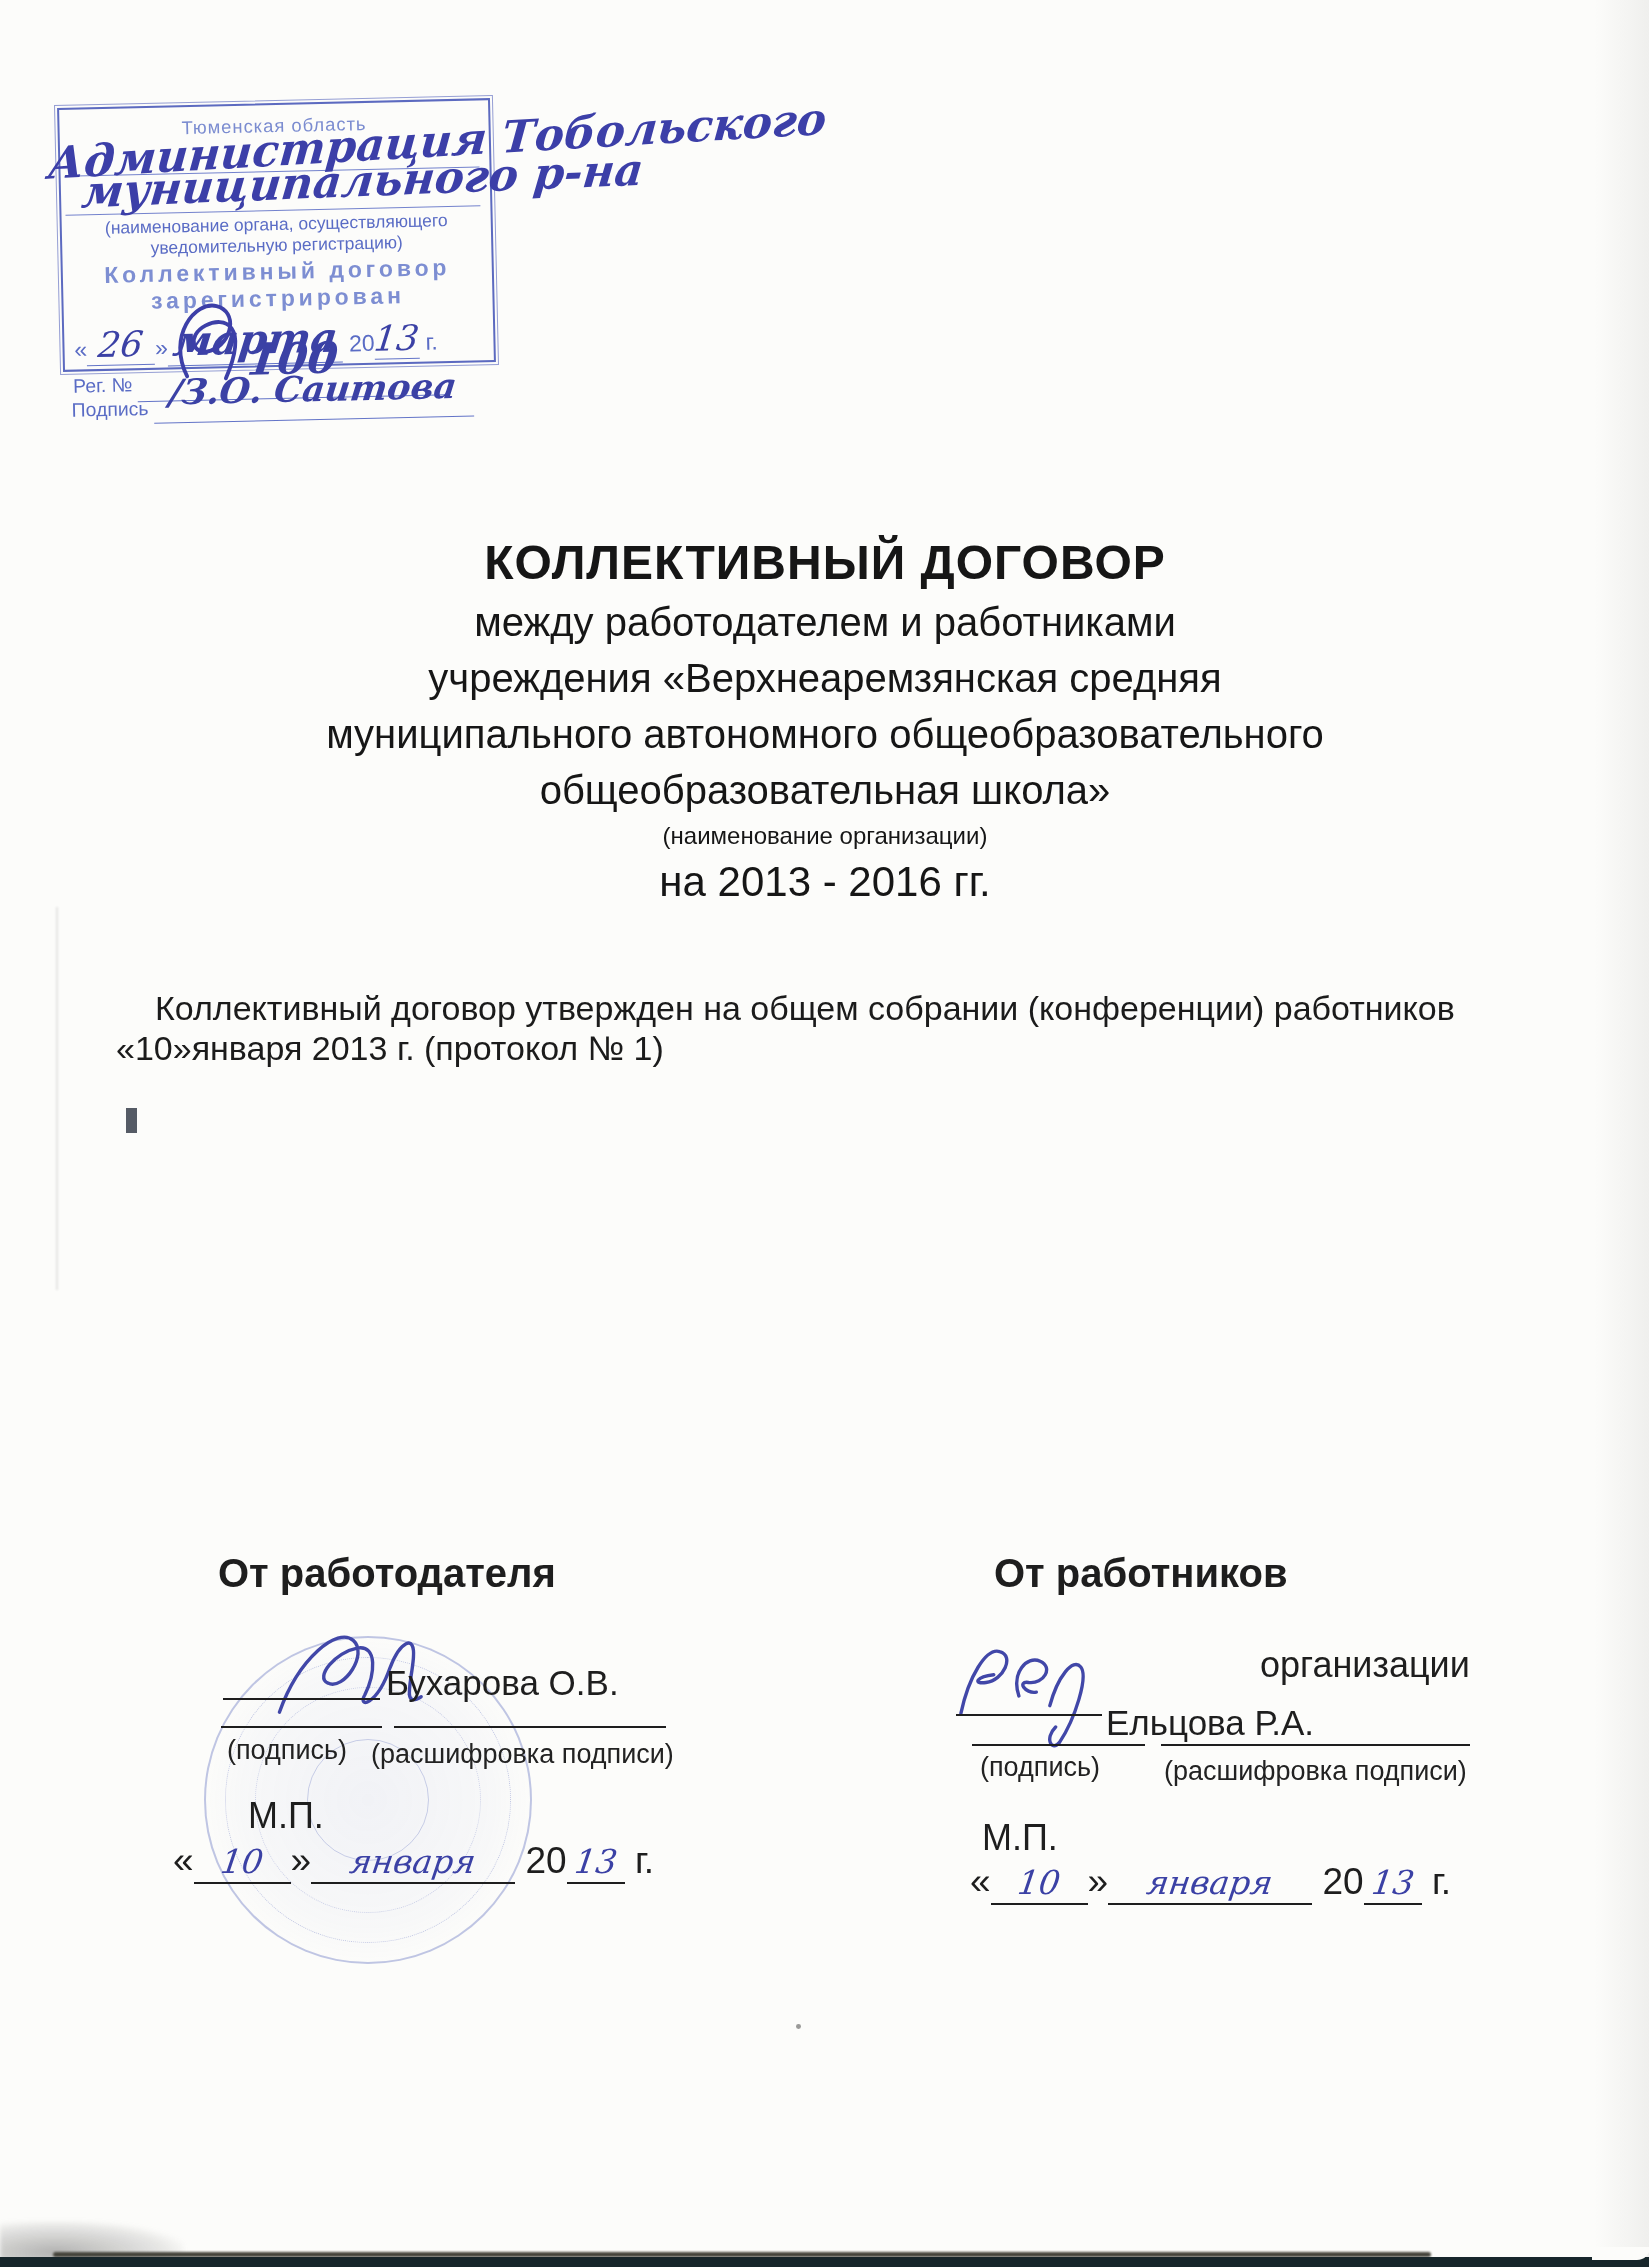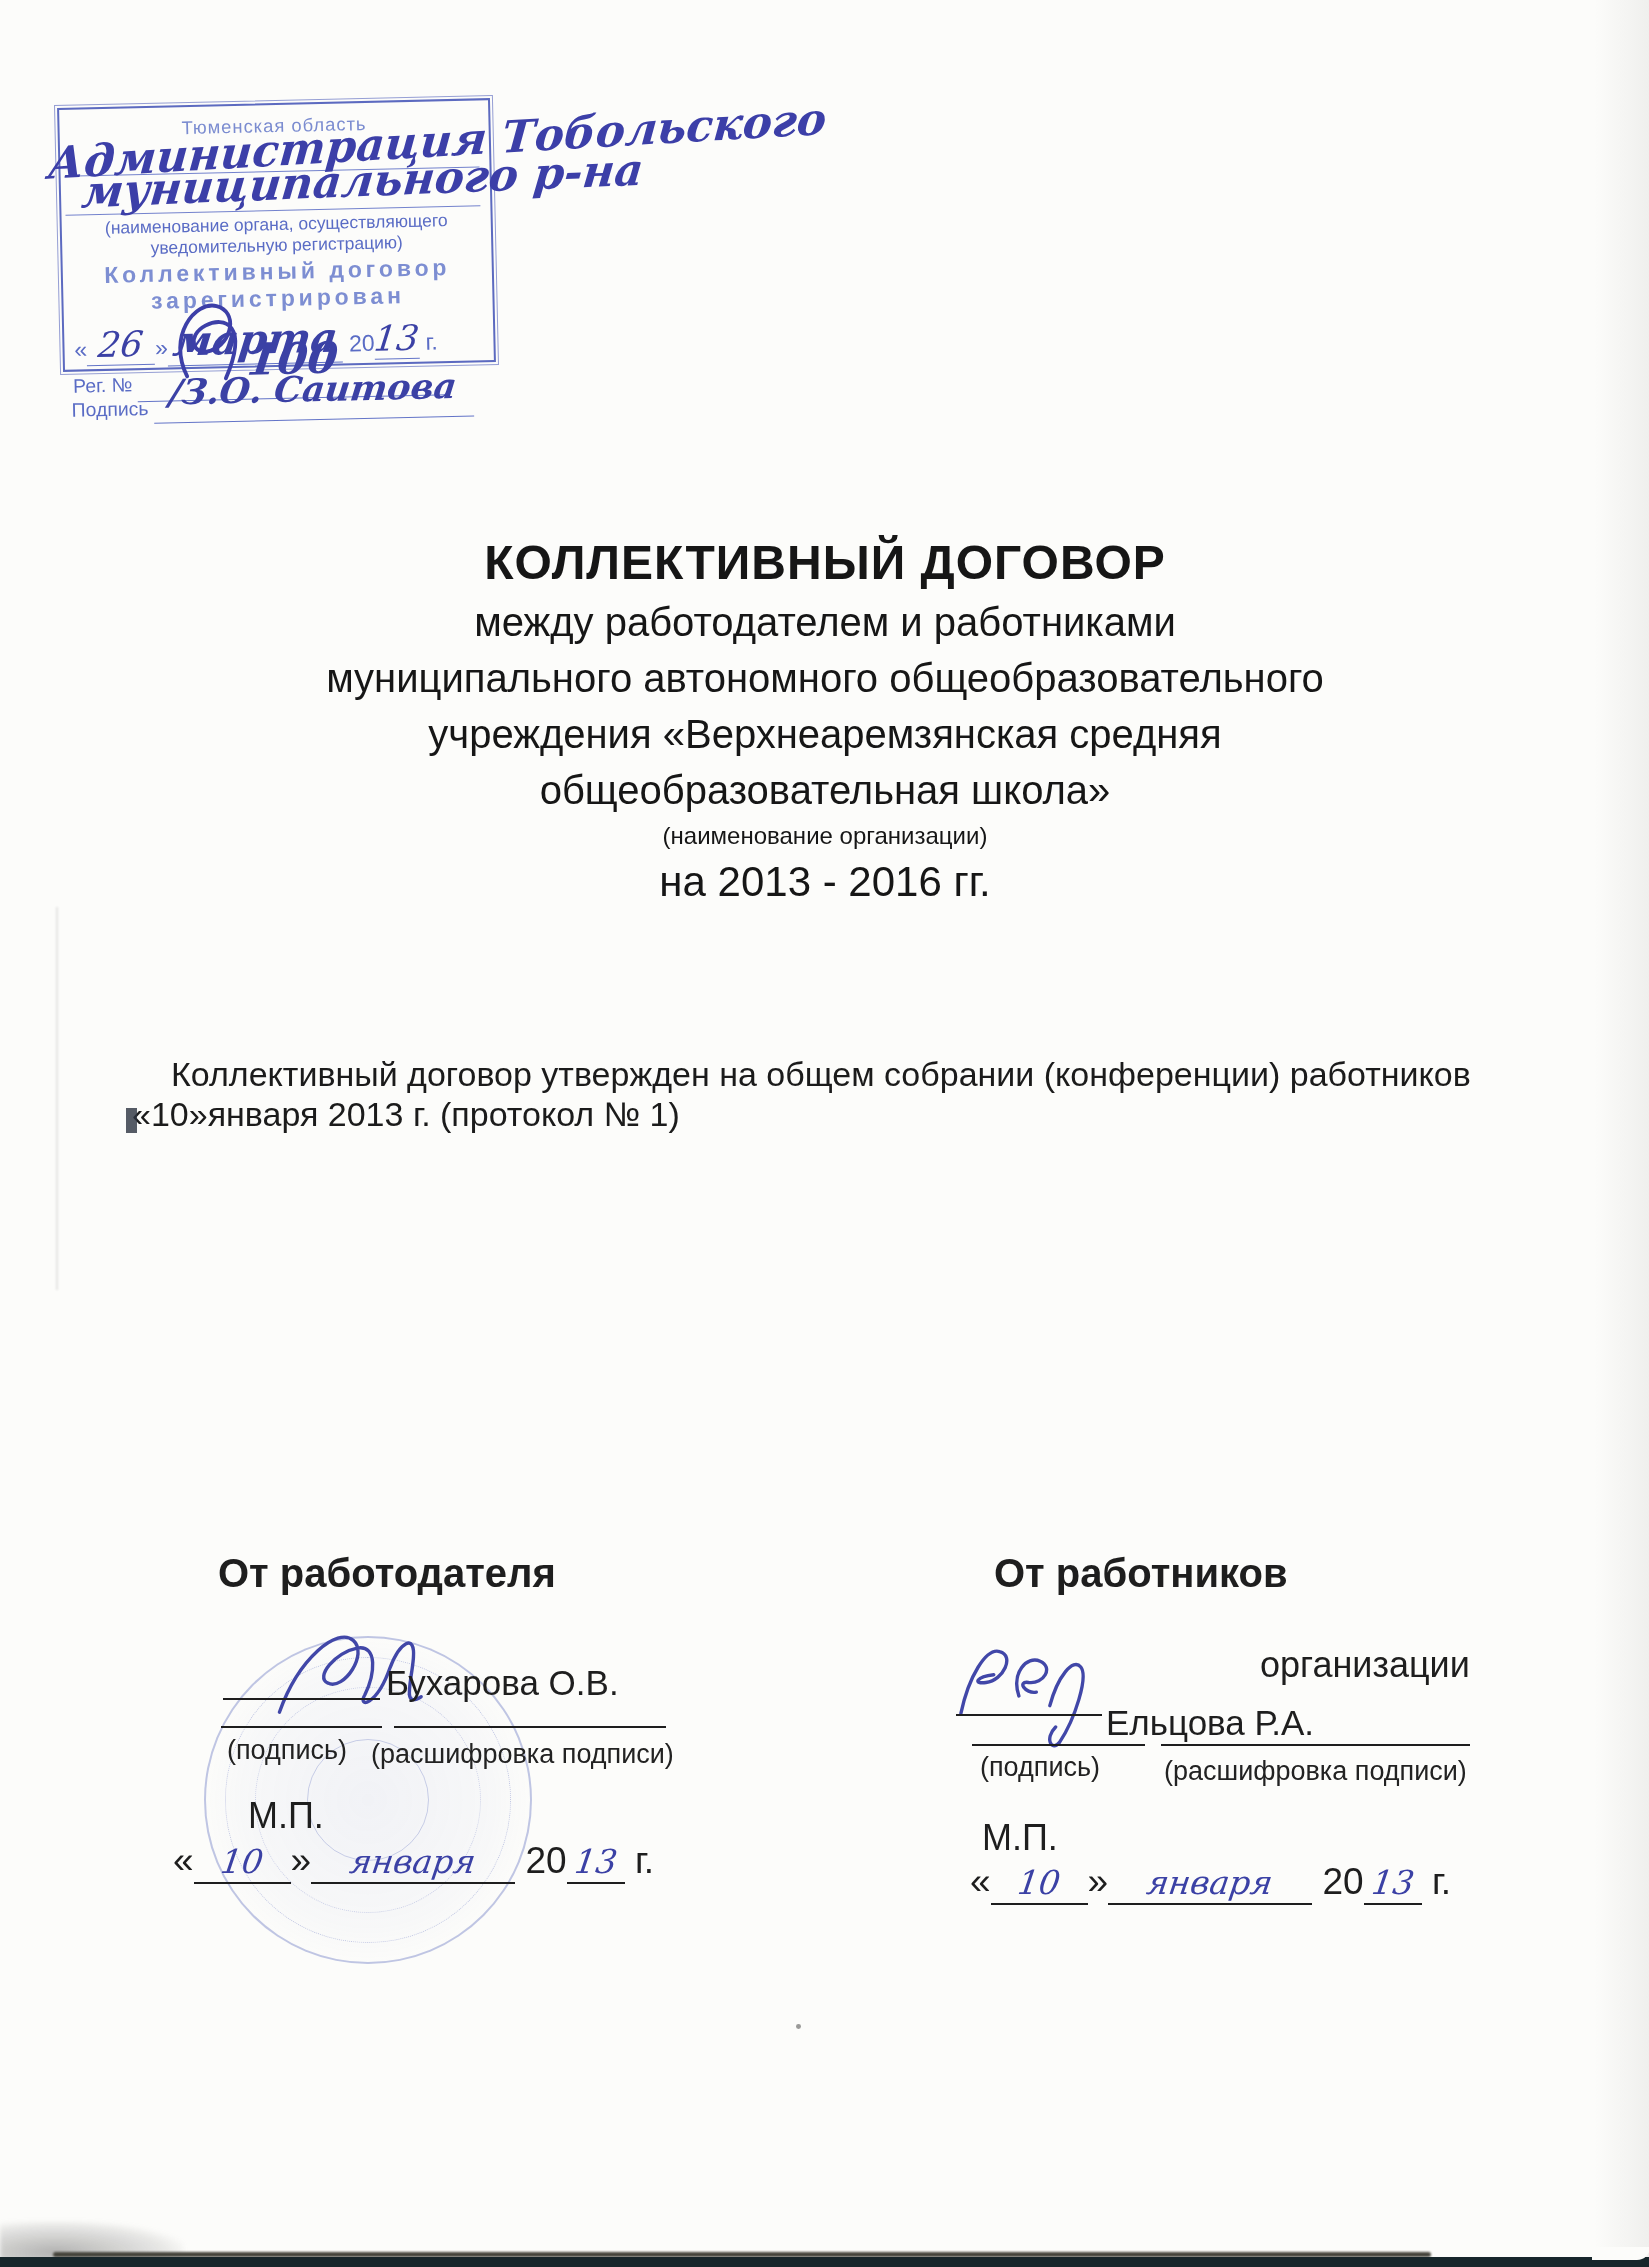--- a/index.html
+++ b/index.html
@@ -47,21 +47,21 @@
 
   
   .title-wrap{left:0; top:532px; width:1650px; text-align:center; color:#161616;}
   .doc-title{font-size:48px; font-weight:bold; letter-spacing:1px; line-height:62px; margin:0;}
   .doc-sub{font-size:40px; line-height:56px;}
   .doc-cap{font-size:24px; line-height:31px; margin-top:1.9px;}
   .doc-period{font-size:42px; line-height:50px; margin-top:5.8px;}
 
   
   .para{left:116px; width:1359px; font-size:34px; line-height:40px; text-align:left; color:#1b1b1b;}
-  .p1{top:1054px; text-indent:39px;margin-left:16px;}
+  .p1{top:988px; text-indent:39px;}
   .p2{top:1341px; text-indent:58px;}
 
   
   .sig-h{font-size:40px; font-weight:bold; white-space:nowrap;text-align:center;}
   .sig-pos{font-size:36px; white-space:nowrap;}
   .sig-name{font-size:35px; white-space:nowrap;}
   .sig-cap{font-size:27px; white-space:nowrap; color:#222;}
   .sig-line{border-bottom:2.9px solid #1e1e1e; height:0;}
   .mp{font-size:36px;}
   .date-row{font-size:37px; white-space:nowrap;}
@@ -129,22 +129,22 @@
     </div>
 
     <svg class="row st-flourish" width="116" height="87" viewBox="0 0 120 90">
       <path d="M30 82 C 10 40, 40 4, 62 10 C 84 16, 78 48, 55 56 C 36 62, 30 40, 50 30 C 70 20, 95 30, 70 85" fill="none" stroke="#3c3fa8" stroke-width="4" stroke-linecap="round"></path>
     </svg>
   </div>
 
   <div class="abs title-wrap">
     <div class="doc-title">КОЛЛЕКТИВНЫЙ ДОГОВОР</div>
     <div class="doc-sub">между работодателем и работниками</div>
+    <div class="doc-sub">учреждения «Верхнеаремзянская средняя</div>
     <div class="doc-sub">муниципального автономного общеобразовательного</div>
-    <div class="doc-sub">учреждения «Верхнеаремзянская средняя</div>
     <div class="doc-sub">общеобразовательная школа»</div>
     <div class="doc-cap">(наименование организации)</div>
     <div class="doc-period">на 2013 - 2016 гг.</div>
   </div>
 
   <div class="abs para p1">Коллективный договор утвержден на общем собрании (конференции) работников «10»января  2013 г. (протокол № 1)</div>
 
   <div class="abs seal">
     <div class="seal-inner-dots"></div>
   </div>

